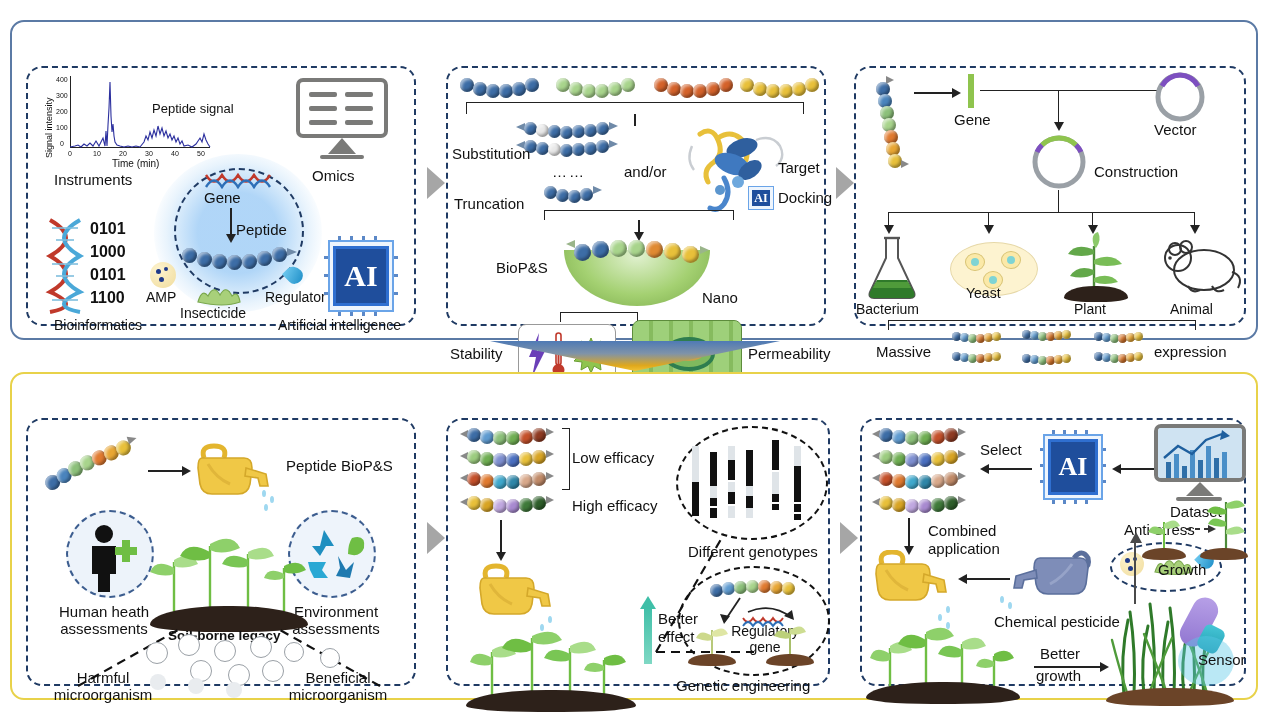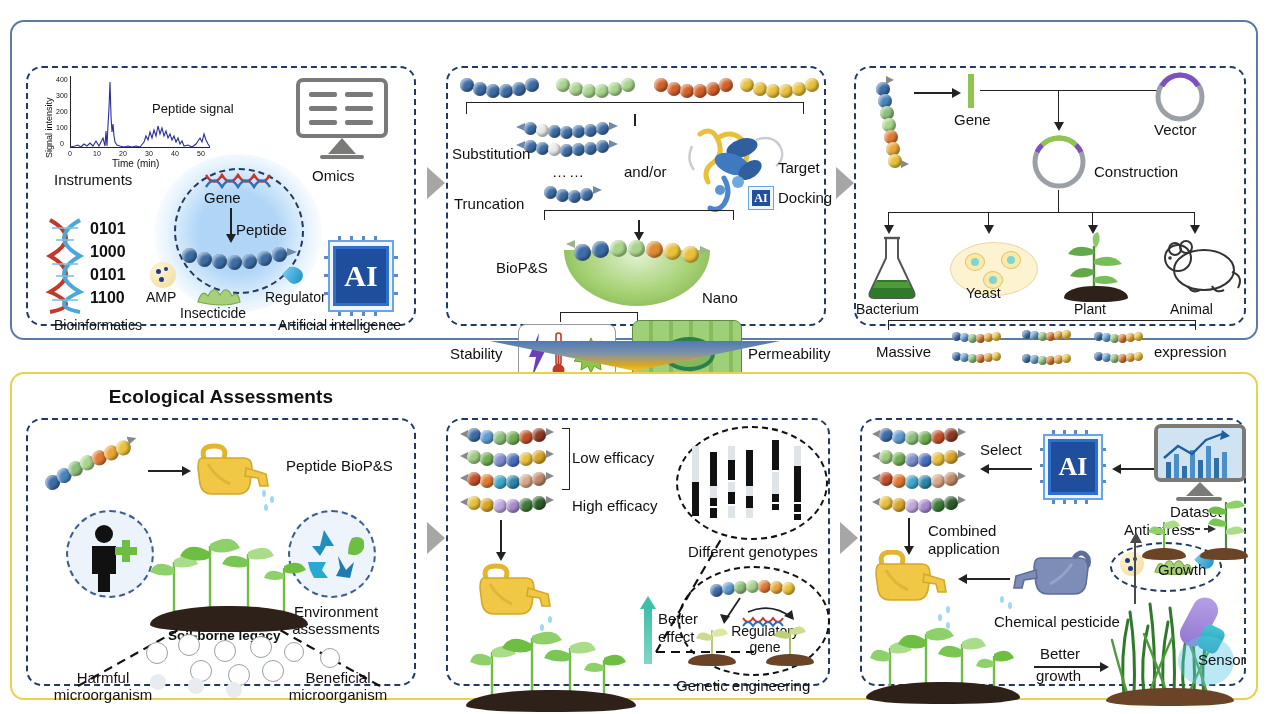--- a/index.html
+++ b/index.html
@@ -582,21 +582,20 @@
         </div>
       </div>
     </div>
   </div>
 
   <div class="big-connector"></div>
 
   <div class="row row-bottom">
 
     <div class="panel" style="left:0;width:418px;">
-      <div class="panel-title">Ecological Assessments</div>
       <div class="panel-body">
 
         <div class="chain" style="left:14px;top:28px;width:100px;height:36px;transform:rotate(-18deg);">
           <div class="bead" style="left:0;top:14px;width:15px;height:15px;background:#3d6da6;"></div>
           <div class="bead" style="left:13px;top:11px;width:15px;height:15px;background:#4a84bd;"></div>
           <div class="bead" style="left:26px;top:8px;width:15px;height:15px;background:#8cc07a;"></div>
           <div class="bead" style="left:39px;top:6px;width:15px;height:15px;background:#a8d48c;"></div>
           <div class="bead" style="left:52px;top:5px;width:15px;height:15px;background:#e07a30;"></div>
           <div class="bead" style="left:65px;top:4px;width:15px;height:15px;background:#e8a634;"></div>
           <div class="bead" style="left:78px;top:3px;width:15px;height:15px;background:#e8c03a;"></div>
@@ -620,20 +619,22 @@
         <div class="lbl" style="left:258px;top:38px;font-size:15px;">Peptide BioP&amp;S</div>
 
         <div class="person-circle" style="left:38px;top:90px;width:88px;height:88px;">
           <svg style="position:absolute;left:14px;top:10px;" width="60" height="70">
             <circle cx="22" cy="12" r="9" fill="#111"></circle>
             <path d="M10,24 L34,24 L34,52 L28,52 L28,70 L16,70 L16,52 L10,52 Z" fill="#111"></path>
             <rect x="40" y="18" width="8" height="22" fill="#6fbe44"></rect>
             <rect x="33" y="25" width="22" height="8" fill="#6fbe44"></rect>
           </svg>
         </div>
+        <div class="lbl ctr" style="left:14px;top:184px;width:124px;font-size:15px;white-space:pre-line;">Human heath
+assessments</div>
 
         <div class="recycle-circle" style="left:260px;top:90px;width:88px;height:88px;">
           <svg style="position:absolute;left:12px;top:14px;" width="66" height="60">
             <path d="M22,4 L32,20 L24,20 L18,30 L10,20 L18,20 Z" fill="#1f8fc0"></path>
             <path d="M6,36 L24,36 L20,44 L26,52 L12,52 L8,44 Z" fill="#2aa8d4"></path>
             <path d="M36,30 L44,44 L52,36 L48,52 L34,50 L38,42 Z" fill="#1f7ab0"></path>
             <path d="M50,12 Q64,8 62,22 Q58,32 46,28 Q46,18 50,12 Z" fill="#6fbe44"></path>
           </svg>
         </div>
         <div class="lbl ctr" style="left:252px;top:184px;width:112px;font-size:15px;white-space:pre-line;">Environment

